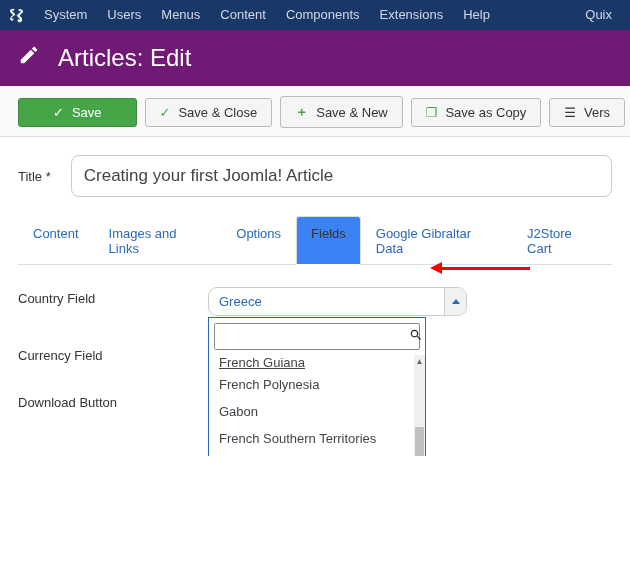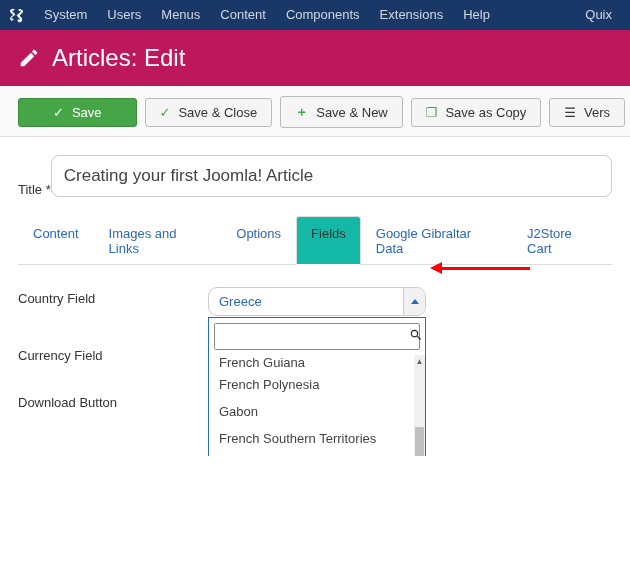--- a/index.html
+++ b/index.html
@@ -3,62 +3,62 @@
 <meta charset="utf-8">
 <style>
 * { box-sizing: border-box; margin: 0; padding: 0; }
 body { font-family: -apple-system, BlinkMacSystemFont, "Segoe UI", Arial, sans-serif; font-size: 13px; background: #fff; color: #333; width: 630px; }
 
 .topnav { background: #1a3867; display: flex; align-items: center; height: 30px; padding: 0 8px; }
 .topnav .joomla-icon { color: #fff; margin-right: 10px; display: flex; align-items: center; }
 .topnav .menu-item { color: #d0d8e4; padding: 0 10px; line-height: 30px; cursor: pointer; font-size: 13px; }
 .topnav .spacer { flex: 1; }
 
-.header { background: #be185d; padding: 14px 18px; display: flex; align-items: flex-end; gap: 12px; }
+.header { background: #701a75; padding: 14px 18px; display: flex; align-items: flex-start; gap: 18px; }
 .header .pencil { color: #fff; }
 .header h1 { color: #fff; font-weight: 400; font-size: 24px; }
 
 .toolbar { background: #fafafa; border-bottom: 1px solid #e0e0e0; padding: 10px 18px 8px; display: flex; gap: 8px; align-items: center; }
 .btn { display: inline-flex; align-items: center; gap: 8px; border: 1px solid #bbb; background: #f5f5f5; padding: 6px 14px; border-radius: 3px; cursor: pointer; font-size: 13px; color: #333; white-space: nowrap; }
 .btn.green { background: #46a546; border-color: #3d8b3d; color: #fff; padding: 6px 34px; }
 .btn .icn { font-size: 13px; }
 .icn.check { color: #46a546; }
 .icn.plus { color: #46a546; font-weight: bold; }
 .icn.copy { color: #46a546; }
 .btn.green .icn { color: #fff; }
 
 .content { padding: 18px; }
-.title-row { display: flex; align-items: flex-end; gap: 0; margin-bottom: 18px; }
+.title-row { display: flex; align-items: center; gap: 20px; margin-bottom: 18px; }
 .title-row label { font-size: 13px; color: #333; }
 .title-row input { flex: 1; border: 1px solid #ccc; border-radius: 8px; padding: 10px 12px; font-size: 17px; color: #444; }
 
 .tabs { display: flex; border-bottom: 1px solid #ddd; }
 .tab { padding: 9px 14px; color: #2a69b8; cursor: pointer; font-size: 13px; border: 1px solid transparent; border-bottom: none; position: relative; top: 1px; }
-.tab.active { color: #333; border-color: #ddd; border-bottom: 1px solid #fff; border-radius: 3px 3px 0 0; background: #14b8a6; }
+.tab.active { color: #333; border-color: #ddd; border-bottom: 1px solid #fff; border-radius: 3px 3px 0 0; background: #3b82f6; }
 
 .form-area { padding-top: 22px; }
 .form-row { display: flex; margin-bottom: 28px; }
 .form-row .lbl { width: 190px; color: #333; font-size: 13px; padding-top: 4px; }
 .form-row .ctl { position: relative; }
 
-.select-main { display: flex; width: 218px; border: 1px solid #ccc; border-radius: 9px; overflow: hidden; }
+.select-main { display: flex; width: 259px; border: 1px solid #ccc; border-radius: 9px; overflow: hidden; }
 .select-display { flex: 1; padding: 6px 10px; color: #2a69b8; font-size: 13px; }
 .select-caret { width: 22px; background: #f1f1f1; border-left: 1px solid #ccc; display: flex; align-items: center; justify-content: center; }
 .caret-up { width: 0; height: 0; border-left: 4px solid transparent; border-right: 4px solid transparent; border-bottom: 5px solid #2a69b8; }
 
 .dropdown { position: absolute; top: 30px; left: 0; width: 218px; border: 1px solid #2a69b8; background: #fff; z-index: 10; }
 .search-wrap { padding: 5px; }
 .search-box { display: flex; border: 1px solid #888; border-radius: 2px; }
 .search-box input { flex: 1; border: none; padding: 5px 6px; font-size: 13px; outline: none; }
 .search-box .mag { padding: 4px 6px; font-size: 14px; }
 
 .list-wrap { position: relative; }
 .opt-list { max-height: 248px; overflow: hidden; }
 .opt { padding: 6px 10px; font-size: 13px; color: #444; cursor: pointer; }
-.opt.cutoff { padding-top: 0; height: 16px; overflow: hidden; }
+.opt.cutoff { padding-top: 0; height: 16px; overflow: hidden; text-decoration: underline; }
 
 .scrollbar { position: absolute; right: 0; top: 0; bottom: 0; width: 11px; background: #f0f0f0; }
 .sb-arrow { height: 12px; display: flex; align-items: center; justify-content: center; font-size: 8px; color: #666; }
 .sb-thumb { position: absolute; left: 1px; right: 1px; top: 72px; height: 34px; background: #c0c0c0; border-radius: 1px; }
 
 .arrow-annot { position: absolute; left: 440px; top: 267px; pointer-events: none; }
 .arrow-line { width: 90px; height: 3px; background: #ff0000; }
 .arrow-head { position: absolute; left: -10px; top: -5px; width: 0; height: 0; border-top: 6px solid transparent; border-bottom: 6px solid transparent; border-right: 12px solid #ff0000; }
 </style>
 </head>

